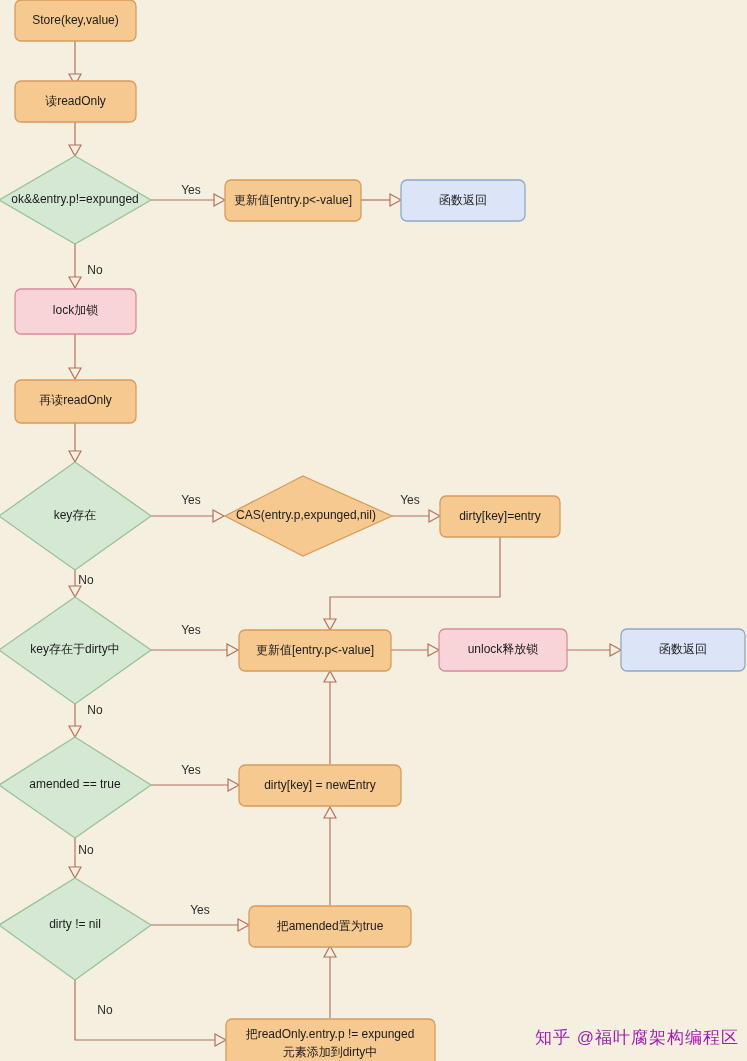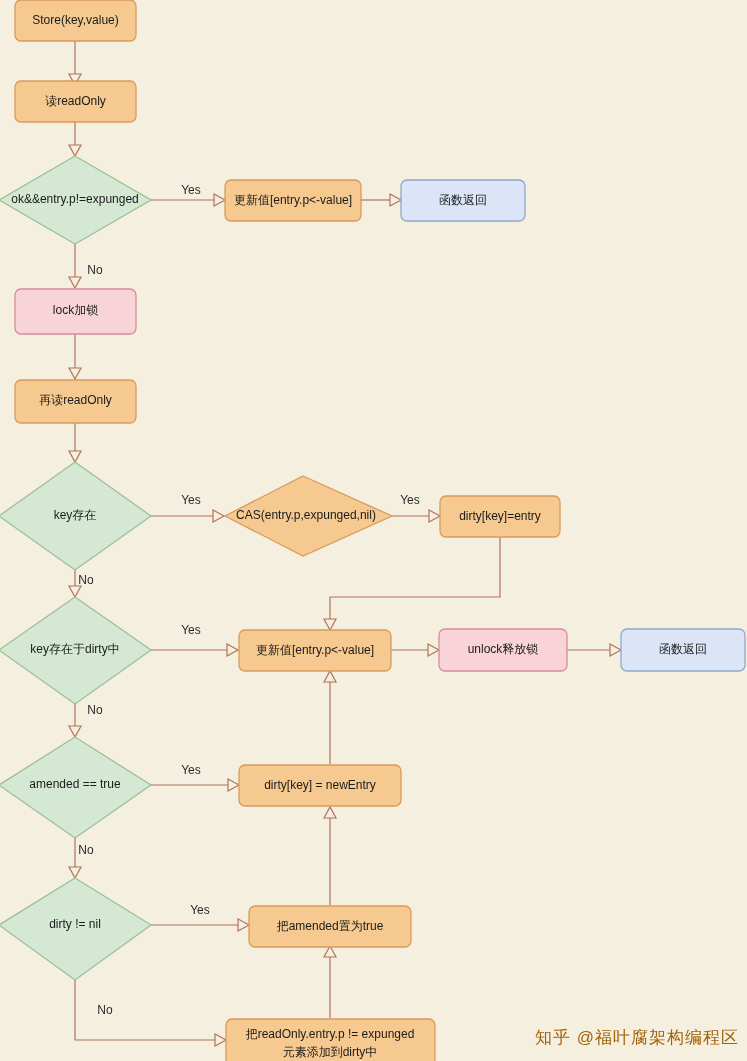--- a/index.html
+++ b/index.html
@@ -73,21 +73,21 @@
     fill: #dbe5f7;
     stroke: #8fa8c8;
     stroke-width: 1.3;
   }
   .watermark {
     position: absolute;
     right: 8px;
     bottom: 12px;
     font-family: "Liberation Sans", "DejaVu Sans", sans-serif;
     font-size: 17px;
-    color: #a16207;
+    color: #a21caf;
     letter-spacing: 1px;
     user-select: none;
     white-space: nowrap;
   }
 </style>
 </head>
 <body>
 
 <div id="canvas-wrap">
 

